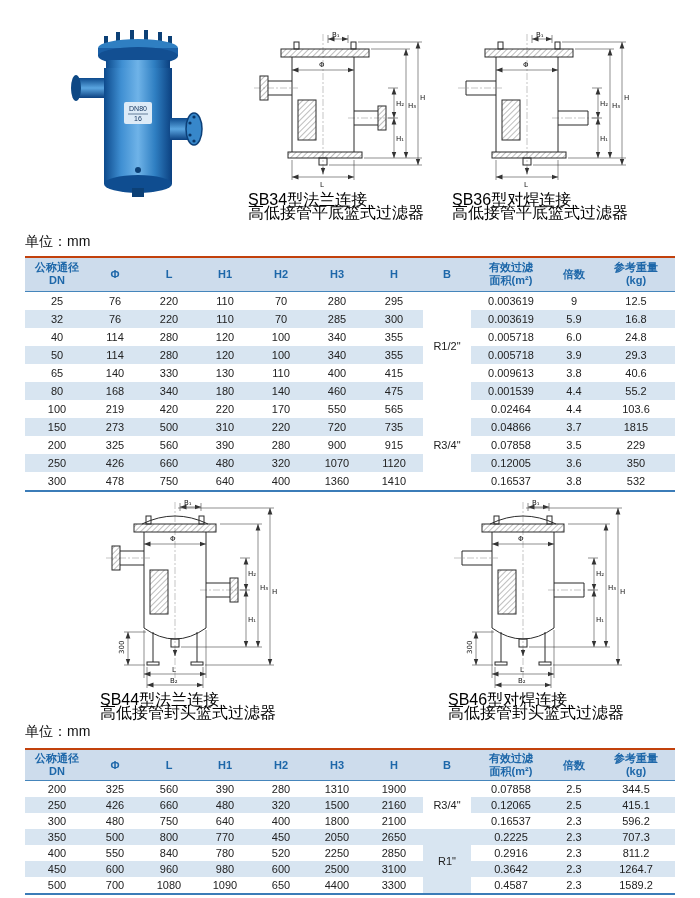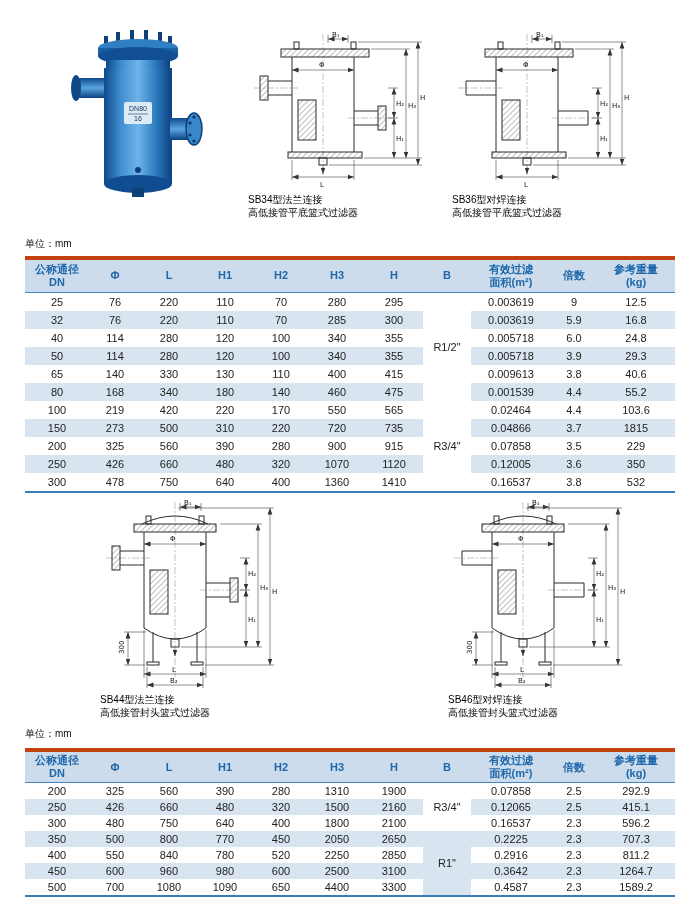--- a/index.html
+++ b/index.html
@@ -4,37 +4,37 @@
 <style>
   *{margin:0;padding:0;box-sizing:border-box}
   html,body{background:#fff}
   .page{position:relative;width:700px;height:898px;background:#fff;overflow:hidden;
         font-family:"Liberation Sans","DejaVu Sans",sans-serif;color:#1a1a1a}
   .abs{position:absolute}
 
   
   .fig{position:absolute;width:180px;}
   .fig svg{display:block;margin:0 auto}
-  .fig figcaption{font-size:10px;line-height:13px;color:#000;margin-top:3px}
+  .fig figcaption{font-size:16px;line-height:13px;color:#000;margin-top:3px}
   .fig figcaption span{display:block}
 
   .draw .ol{stroke:#2b2b2b;stroke-width:1;fill:none}
   .draw .dim{stroke:#444;stroke-width:.6;fill:none}
   .draw .cl{stroke:#888;stroke-width:.5;fill:none;stroke-dasharray:7 2 2 2}
   .draw text{font-size:7px;fill:#111;font-family:"DejaVu Sans",sans-serif}
 
   
   .title-row{position:absolute;left:25px;width:650px;display:flex;justify-content:space-between;align-items:flex-end;height:26px}
   .tbl-title{font-size:15px;font-weight:bold;color:#000;letter-spacing:.5px}
-  .unit{font-size:10px;color:#111;padding-bottom:1px}
+  .unit{font-size:14px;color:#111;padding-bottom:1px}
 
   
   table.data{position:absolute;left:25px;width:650px;table-layout:fixed;border-collapse:collapse;
              text-align:center;font-size:11px;
-             border-top:4px solid #c2410c;border-bottom:2px solid #3b7cb8}
+             border-top:2px solid #c2410c;border-bottom:2px solid #3b7cb8}
   table.data thead th{background:#cddcec;color:#1d67a9;font-weight:bold;font-size:11px;line-height:13px;
                       vertical-align:middle;border-bottom:1px solid #4585bb;padding:2px 0}
   table.data tbody td{color:#222;padding:0 2px;vertical-align:middle}
   table.data tbody tr:nth-child(even){background:#d8e5f1}
   .t1 thead th{height:34px}
   .t1 tbody td{height:18px;line-height:18px}
   .t2 thead th{height:30px}
   .t2 tbody td{height:16px;line-height:16px}
   .bcell{background:transparent}
 </style>
@@ -585,21 +585,21 @@
           <td>200</td>
           <td>325</td>
           <td>560</td>
           <td>390</td>
           <td>280</td>
           <td>1310</td>
           <td>1900</td>
           <td rowspan="3" class="bcell">R3/4"</td>
           <td>0.07858</td>
           <td>2.5</td>
-          <td>292.9</td>
+          <td>344.5</td>
         </tr>
         <tr>
           <td>250</td>
           <td>426</td>
           <td>660</td>
           <td>480</td>
           <td>320</td>
           <td>1500</td>
           <td>2160</td>
           <td>0.12065</td>

